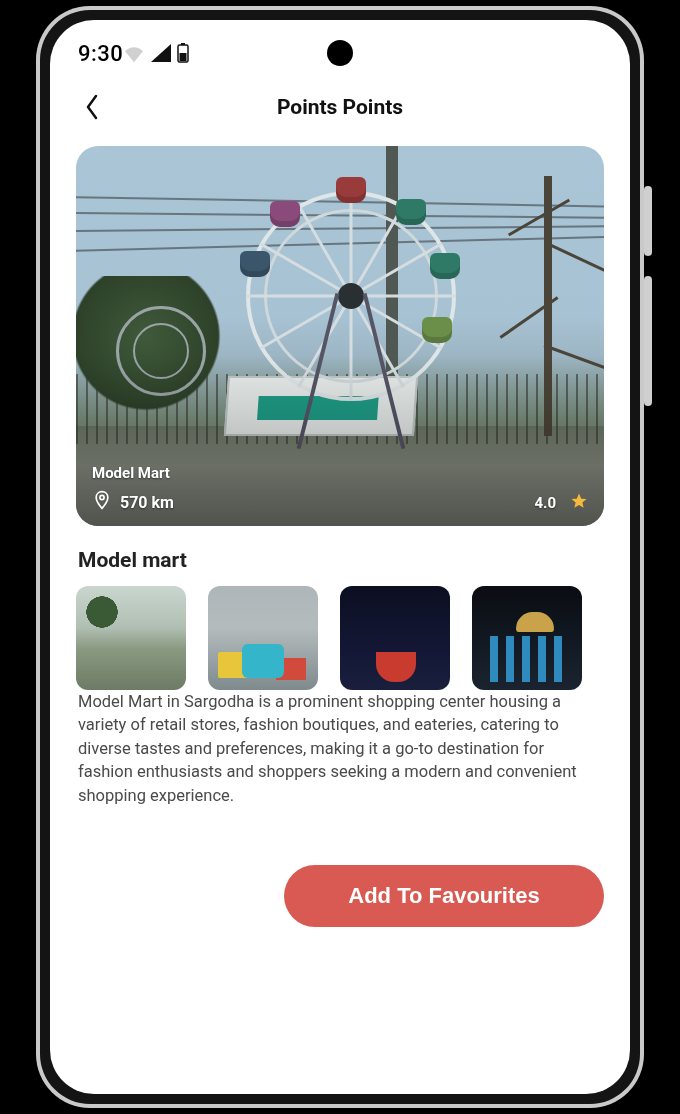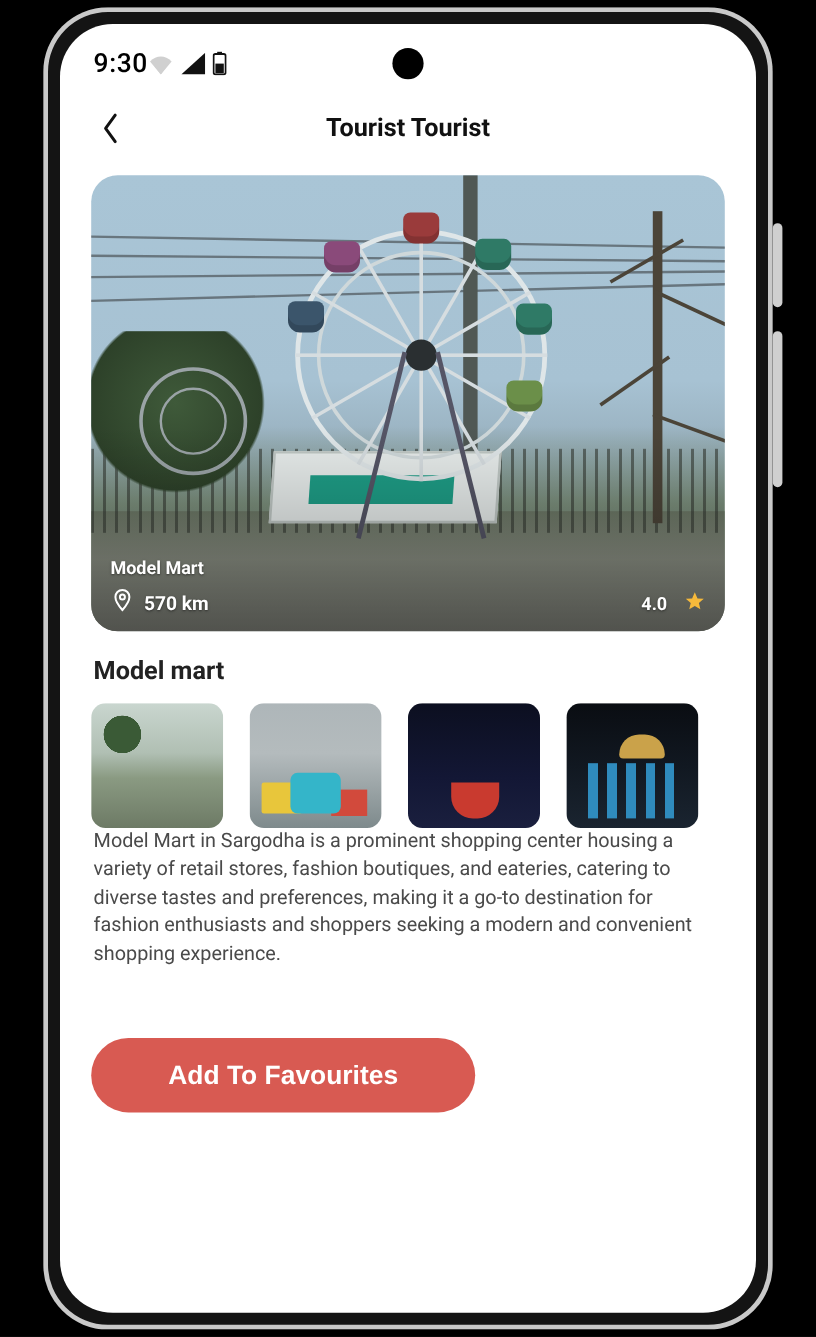--- a/index.html
+++ b/index.html
@@ -100,21 +100,21 @@
   .t4::after { content:""; position:absolute; left:18px; bottom:8px; width:80px; height:46px; background:
      linear-gradient(90deg, #2f8bbd 0 8px, transparent 8px 16px, #2f8bbd 16px 24px, transparent 24px 32px, #2f8bbd 32px 40px, transparent 40px 48px, #2f8bbd 48px 56px, transparent 56px 64px, #2f8bbd 64px 72px, transparent 72px);
   }
   .t4 .umb { position:absolute; left:44px; top:26px; width:38px; height:20px; background:#caa24a; border-radius:20px 20px 4px 4px; }
 
   
   .desc-heading { font-size:20px; font-weight:700; color:#222; margin: 36px 6px 14px 6px; }
   .desc-text { font-size:16.5px; line-height:1.42; color:#4a4a4a; padding: 0 2px; }
 
   
-  .cta-wrap { display:flex; justify-content:flex-start; margin-top:58px; }
+  .cta-wrap { display:flex; justify-content:flex-end; margin-top:58px; }
   .cta { background:#d85a52; color:#fff; font-size:22px; font-weight:700; border:none; border-radius:34px; padding:18px 56px; min-width:320px; text-align:center; }
 
 </style>
 </head>
 <body>
 
 <div class="frame">
   <div class="side-btn b1"></div>
   <div class="side-btn b2"></div>
   <div class="screen">
@@ -143,21 +143,21 @@
         </span>
       </div>
     </div>
 
     <div class="app-header">
       <div class="back">
         <svg width="16" height="26" viewBox="0 0 16 26">
             <path d="M12 2 L4 13 L12 24" stroke="#111" stroke-width="2.5" fill="none" stroke-linecap="round" stroke-linejoin="round"></path>
           </svg>
       </div>
-      <div class="title">Tourist Tourist</div>
+      <div class="title">Points Points</div>
     </div>
 
     <div class="content">
 
       <div class="hero">
         <div class="ground"></div>
         <div class="fence"></div>
         <div class="tent"></div>
         <div class="tree-left"></div>
         <div class="small-wheel"></div>

